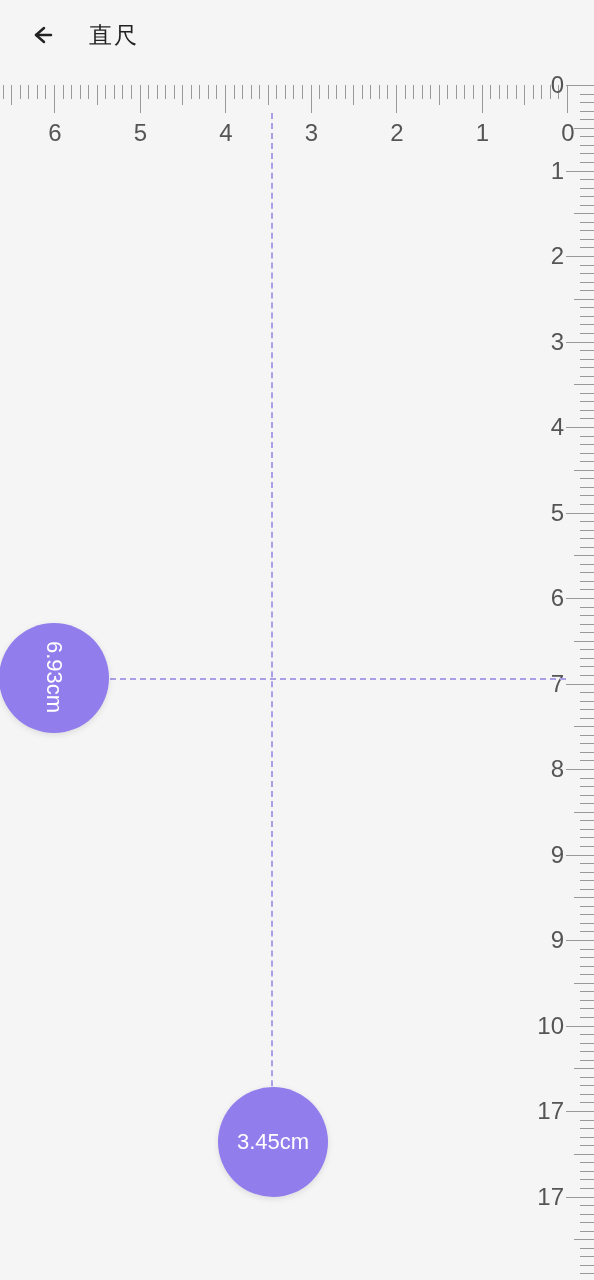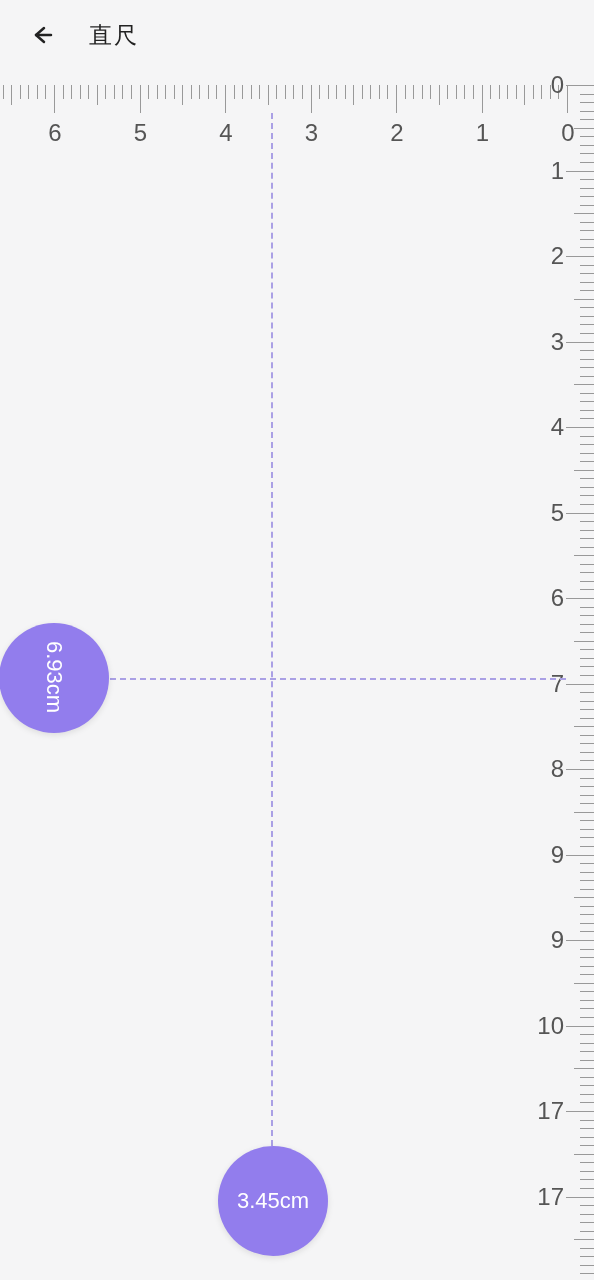--- a/index.html
+++ b/index.html
@@ -366,15 +366,15 @@
     <div class="v-label" style="top: 1026px;">17</div>
     <div class="v-label" style="top: 1111.5px;">17</div>
   </div>
 
 <div class="guide-h" id="guide-h" style="top: 677.515px; left: 0px;"></div>
 <div class="guide-v" id="guide-v" style="right: 320.975px; height: 1033px;"></div>
 
 <div class="bubble vert-text" id="bubble-h" style="left: -1px; top: 622.515px;">
   <span>6.93cm</span>
 </div>
-<div class="bubble" id="bubble-v" style="right: 265.975px; top: 1146px;">
+<div class="bubble" id="bubble-v" style="right: 265.975px; top: 1087px;">
   <span>3.45cm</span>
 </div>
 
 </body></html>

